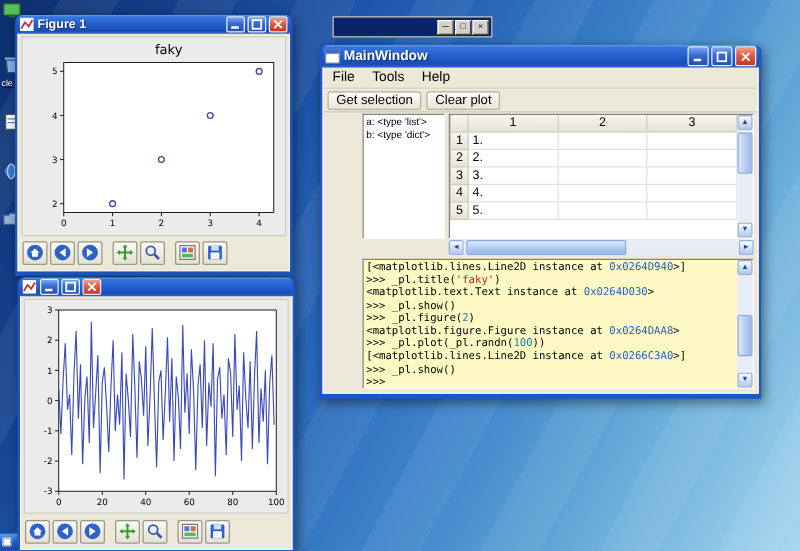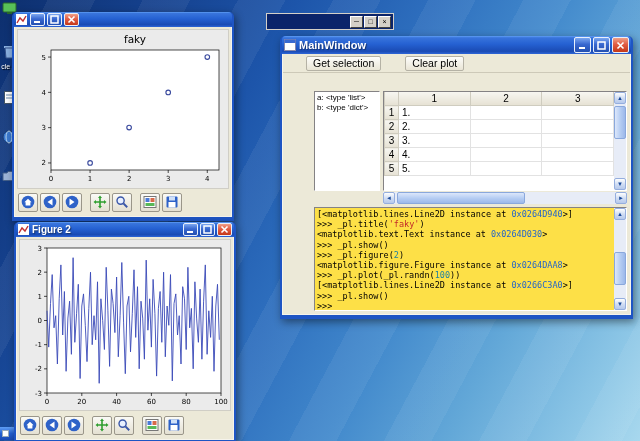--- a/index.html
+++ b/index.html
@@ -18,27 +18,27 @@
   .titlebar.small{height:15px;font-size:10px;}
   .win-title{flex:1;white-space:nowrap;overflow:hidden;}
   .win-btns{display:flex;gap:2px;align-items:center;}
   .wb{display:flex;align-items:center;justify-content:center;border-radius:2px;border:1px solid #e8f0fc;}
   .wb.blue{background:linear-gradient(180deg,#7ba7f0,#3868d0 45%,#2450b0);}
   .wb.red{background:linear-gradient(180deg,#f0a088,#e25d44 45%,#c43818);}
   .big .wb{width:15px;height:14px;}
   .small .wb{width:13px;height:11px;}
   .client{position:relative;background:#ece9d8;border:1px solid #f6f4ec;border-top:none;box-sizing:border-box;}
   
-  .main-win{left:280px;top:36px;width:349px;height:281px;z-index:3;}
+  .main-win{left:256px;top:36px;width:349px;height:281px;z-index:3;}
   .main-client{height:261px;}
   .menubar{height:16px;display:flex;align-items:center;font-size:11px;border-bottom:1px solid #d8d4c4;}
   .menu-item{padding:0 7px;}
   .apptoolbar{height:18px;display:flex;align-items:center;gap:4px;padding:0 3px;border-bottom:1px solid #cdc9b8;}
   .tool-btn{font-family:"Liberation Sans",sans-serif;font-size:10.5px;height:15px;padding:0 6px;
-    background:linear-gradient(180deg,#fdfdfb,#e9e5d5);border:1px solid #b5b2a5;border-radius:2px;color:#000;margin-left:20px;}
+    background:linear-gradient(180deg,#fdfdfb,#e9e5d5);border:1px solid #b5b2a5;border-radius:2px;color:#000;}
   .main-content{position:absolute;left:0;right:0;top:35px;bottom:0;margin-left:28px;}
   .vars{position:absolute;left:3px;top:2px;width:66px;height:100px;background:#fff;
     border:1px solid;border-color:#848284 #fff #fff #848284;font-size:8px;padding:1px 0 0 2px;box-sizing:border-box;}
   .var-item{white-space:nowrap;line-height:10px;}
   .tablewrap{position:absolute;left:72px;top:2px;right:3px;height:100px;background:#fff;
     border:1px solid;border-color:#848284 #fff #fff #848284;box-sizing:border-box;}
   .tablehost{position:absolute;left:0;top:0;right:12px;bottom:0;overflow:hidden;}
   .tablehost table{border-collapse:collapse;table-layout:fixed;width:100%;font-size:10px;}
   .tablehost th{background:linear-gradient(180deg,#f7f6f1,#e6e2d4);border:1px solid #cfccbf;border-top:none;
     font-weight:normal;height:13px;padding:0;text-align:center;color:#000;}
@@ -49,21 +49,21 @@
   .hscroll{position:absolute;left:72px;right:3px;top:103px;height:12px;display:flex;background:#eef1f8;}
   .htrack{flex:1;position:relative;background:#e7ecf7;}
   .hthumb{position:absolute;left:2px;top:0;bottom:0;width:58%;
     background:linear-gradient(180deg,#dce7fb,#b4ccf2 55%,#9cb8ea);border:1px solid #8aa8dc;border-radius:2px;box-sizing:border-box;}
   .vscroll{display:flex;flex-direction:column;background:#eef1f8;width:12px;}
   .vtrack{flex:1;position:relative;background:#e7ecf7;}
   .vthumb{position:absolute;left:0;right:0;
     background:linear-gradient(90deg,#dce7fb,#b4ccf2 55%,#9cb8ea);border:1px solid #8aa8dc;border-radius:2px;box-sizing:border-box;}
   .tablevs{position:absolute;right:0;top:0;bottom:0;}
   .tablevs .vthumb{top:2px;height:45%;}
-  .consolewrap{position:absolute;left:3px;right:3px;top:118px;bottom:3px;background:#fde047;
+  .consolewrap{position:absolute;left:3px;right:3px;top:118px;bottom:3px;background:#fef9c3;
     border:1px solid;border-color:#848284 #fff #fff #848284;box-sizing:border-box;}
   .console-text{position:absolute;left:2px;top:1px;right:14px;bottom:1px;overflow:hidden;
     font-family:"DejaVu Sans Mono",monospace;font-size:8.5px;line-height:10.2px;color:#000;white-space:pre;}
   .consolevs{position:absolute;right:0;top:0;bottom:0;}
   .consolevs .vthumb{bottom:13px;height:42%;}
   
   .fig1-win{left:12px;top:12px;width:218px;height:207px;z-index:4;}
   .fig2-win{left:14px;top:222px;width:218px;height:220px;z-index:4;}
   .fig-client{position:relative;}
   .fig1-win .fig-client{height:190px;}
@@ -134,20 +134,21 @@
   <div class="frag">
       <span class="dot"></span>
     </div>
 
   <div class="xp-window fig1-win">
     <div class="titlebar small">
       <svg width="11" height="11">
           <rect width="11" height="11" fill="#fff"></rect>
           <polyline points="1,9 4,4 7,7 10,2" fill="none" stroke="#c03030" stroke-width="1.4"></polyline>
         </svg>
+      <span class="win-title">Figure 1</span>
       <span class="win-btns">
         <span class="wb blue">
             <svg width="9" height="9">
               <rect x="1" y="6" width="6" height="2" fill="#fff"></rect>
             </svg>
           </span>
         <span class="wb blue">
             <svg width="9" height="9">
               <rect x="1" y="1" width="7" height="7" fill="none" stroke="#fff" stroke-width="1.5"></rect>
             </svg>
@@ -250,21 +251,20 @@
         </div>
     </div>
   </div>
 
   <div class="xp-window fig2-win">
     <div class="titlebar small">
       <svg width="11" height="11">
           <rect width="11" height="11" fill="#fff"></rect>
           <polyline points="1,9 4,4 7,7 10,2" fill="none" stroke="#c03030" stroke-width="1.4"></polyline>
         </svg>
-      <span class="win-title">Figure 2</span>
       <span class="win-btns">
         <span class="wb blue">
             <svg width="9" height="9">
               <rect x="1" y="6" width="6" height="2" fill="#fff"></rect>
             </svg>
           </span>
         <span class="wb blue">
             <svg width="9" height="9">
               <rect x="1" y="1" width="7" height="7" fill="none" stroke="#fff" stroke-width="1.5"></rect>
             </svg>
@@ -391,20 +391,25 @@
             </svg>
           </span>
         <span class="wb red">
             <svg width="9" height="9">
               <path d="M1.5 1.5 L7.5 7.5 M7.5 1.5 L1.5 7.5" stroke="#fff" stroke-width="1.6"></path>
             </svg>
           </span>
       </span>
     </div>
     <div class="client main-client">
+      <div class="menubar">
+        <span class="menu-item">File</span>
+        <span class="menu-item">Tools</span>
+        <span class="menu-item">Help</span>
+      </div>
       <div class="apptoolbar">
         <button class="tool-btn">Get selection</button>
         <button class="tool-btn">Clear plot</button>
       </div>
       <div class="main-content">
         <div class="vars">
           <div class="var-item">a: &lt;type 'list'&gt;</div>
           <div class="var-item">b: &lt;type 'dict'&gt;</div>
         </div>
         <div class="tablewrap">

